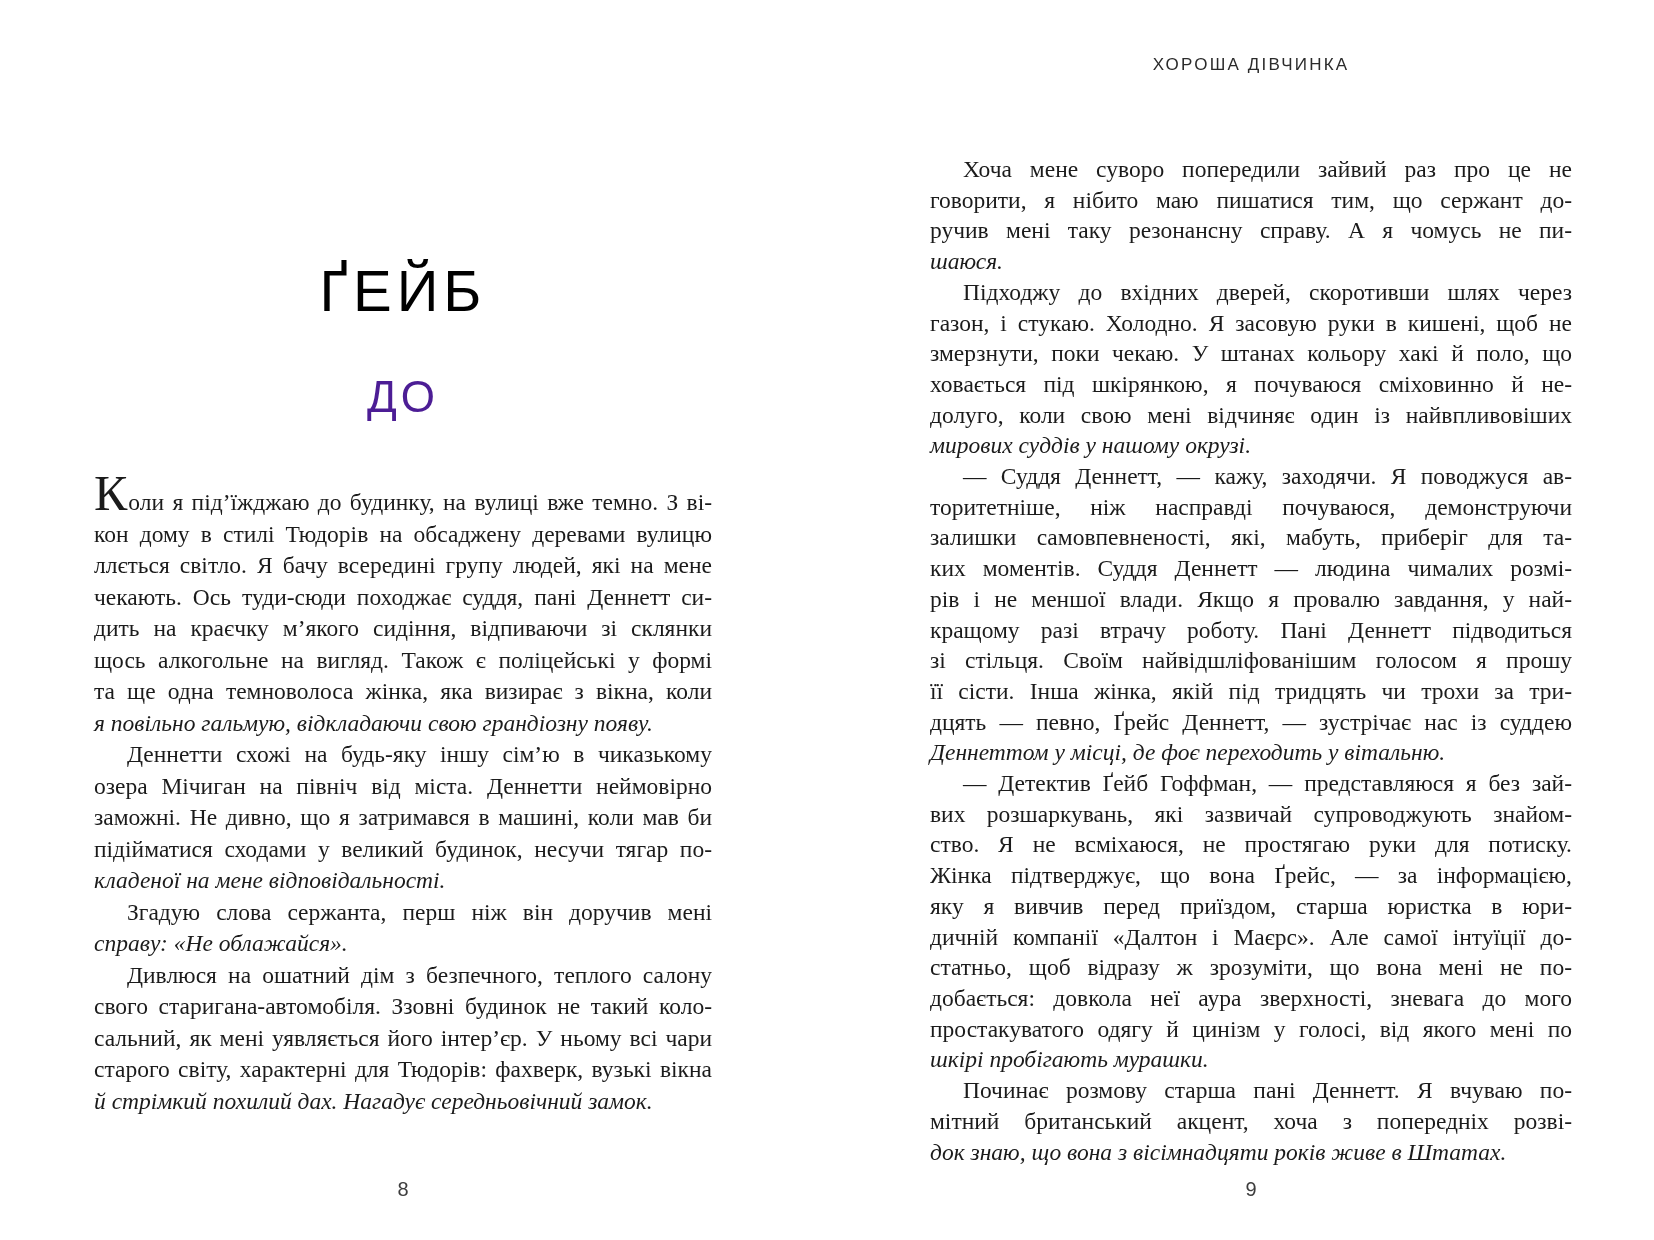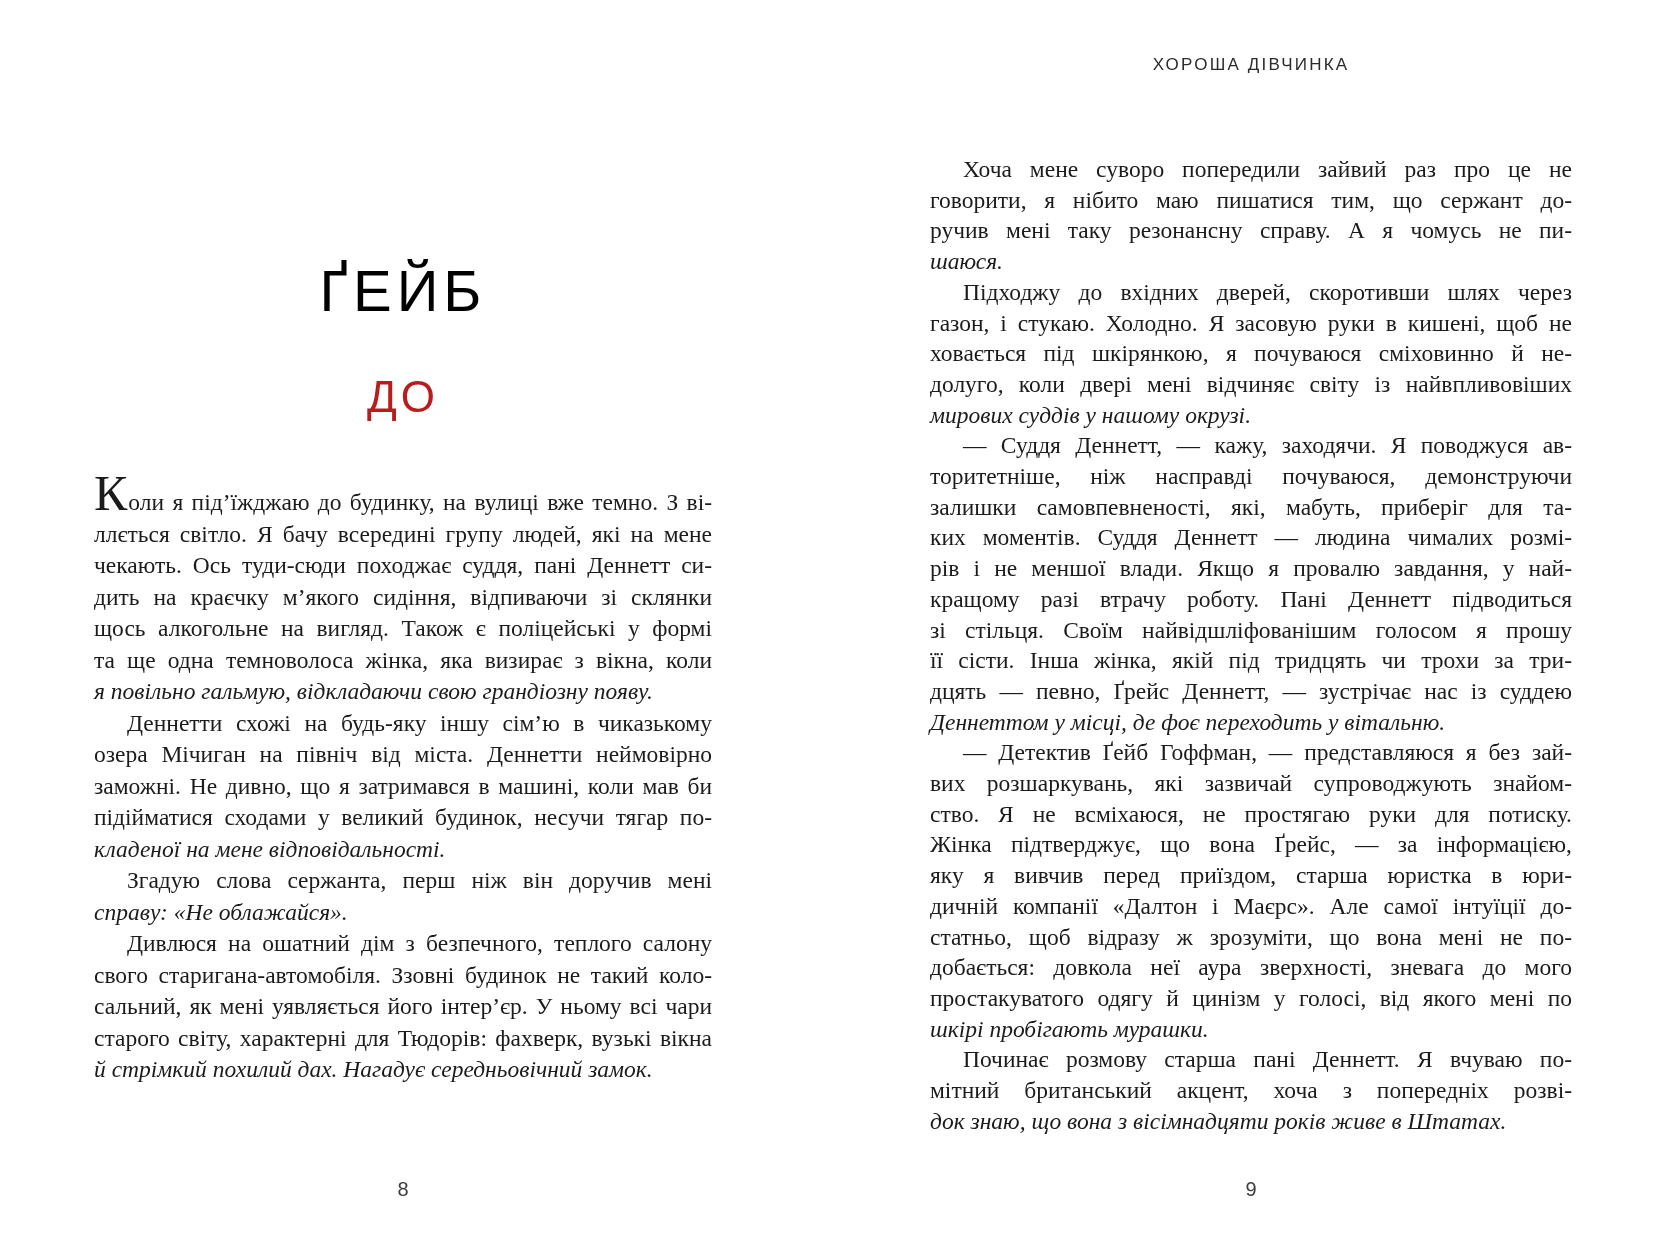--- a/index.html
+++ b/index.html
@@ -40,21 +40,21 @@
   .chapter-subtitle {
     position: absolute;
     left: 94px; top: 375px; width: 618px;
     margin: 0;
     text-align: center;
     font-family: "Liberation Sans", sans-serif;
     font-weight: 100;
     font-size: 44px;
     line-height: 1;
     letter-spacing: 4px;
-    color: #b91c1c;
+    color: #4c1d95;
   }
 
   
   .body-text { position: absolute; font-size: 23.5px; }
   .body-text.left  { left: 94px;  top: 487px; width: 618px; line-height: 31.5px; }
   .body-text.right { left: 930px; top: 110px; width: 642px; line-height: 30.7px; margin-top: 44px; }
 
   .line {
     text-align: justify;
     text-align-last: justify;
@@ -87,20 +87,21 @@
 
 <div class="spread">
 
   <header class="running-header">ХОРОША ДІВЧИНКА</header>
 
   <section>
     <h1 class="chapter-title">ҐЕЙБ</h1>
     <h2 class="chapter-subtitle">ДО</h2>
     <div class="body-text left" id="left-body">
         <div class="line"><span class="dropcap">К</span>оли я під’їжджаю до будинку, на вулиці вже темно. З ві-</div>
+        <div class="line">кон дому в стилі Тюдорів на обсаджену деревами вулицю</div>
         <div class="line">ллється світло. Я бачу всередині групу людей, які на мене</div>
         <div class="line">чекають. Ось туди-сюди походжає суддя, пані Деннетт си-</div>
         <div class="line">дить на краєчку м’якого сидіння, відпиваючи зі склянки</div>
         <div class="line">щось алкогольне на вигляд. Також є поліцейські у формі</div>
         <div class="line">та ще одна темноволоса жінка, яка визирає з вікна, коли</div>
         <div class="line last">я повільно гальмую, відкладаючи свою грандіозну появу.</div>
         <div class="line indent">Деннетти схожі на будь-яку іншу сім’ю в чиказькому</div>
         <div class="line">озера Мічиган на північ від міста. Деннетти неймовірно</div>
         <div class="line">заможні. Не дивно, що я затримався в машині, коли мав би</div>
         <div class="line">підійматися сходами у великий будинок, несучи тягар по-</div>
@@ -117,22 +118,23 @@
   </section>
 
   <section>
     <div class="body-text right" id="right-body">
         <div class="line indent">Хоча мене суворо попередили зайвий раз про це не</div>
         <div class="line">говорити, я нібито маю пишатися тим, що сержант до-</div>
         <div class="line">ручив мені таку резонансну справу. А я чомусь не пи-</div>
         <div class="line last">шаюся.</div>
         <div class="line indent">Підходжу до вхідних дверей, скоротивши шлях через</div>
         <div class="line">газон, і стукаю. Холодно. Я засовую руки в кишені, щоб не</div>
+        <div class="line">змерзнути, поки чекаю. У штанах кольору хакі й поло, що</div>
         <div class="line">ховається під шкірянкою, я почуваюся сміховинно й не-</div>
-        <div class="line">долуго, коли двері мені відчиняє світу із найвпливовіших</div>
+        <div class="line">долуго, коли свою мені відчиняє один із найвпливовіших</div>
         <div class="line last">мирових суддів у нашому окрузі.</div>
         <div class="line indent">— Суддя Деннетт, — кажу, заходячи. Я поводжуся ав-</div>
         <div class="line">торитетніше, ніж насправді почуваюся, демонструючи</div>
         <div class="line">залишки самовпевненості, які, мабуть, приберіг для та-</div>
         <div class="line">ких моментів. Суддя Деннетт — людина чималих розмі-</div>
         <div class="line">рів і не меншої влади. Якщо я провалю завдання, у най-</div>
         <div class="line">кращому разі втрачу роботу. Пані Деннетт підводиться</div>
         <div class="line">зі стільця. Своїм найвідшліфованішим голосом я прошу</div>
         <div class="line">її сісти. Інша жінка, якій під тридцять чи трохи за три-</div>
         <div class="line">дцять — певно, Ґрейс Деннетт, — зустрічає нас із суддею</div>

